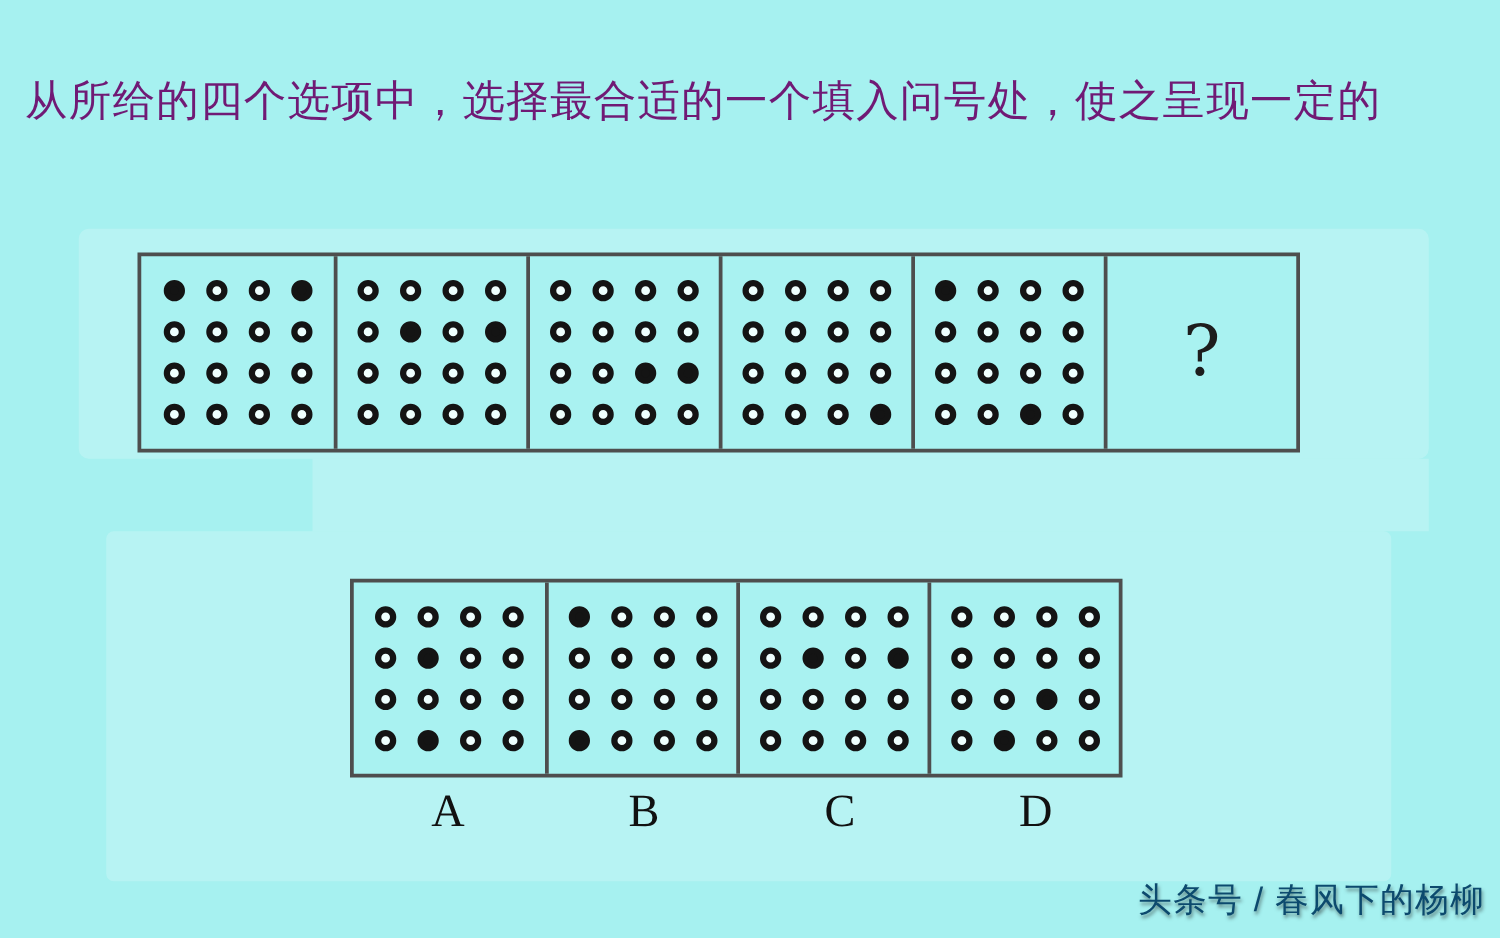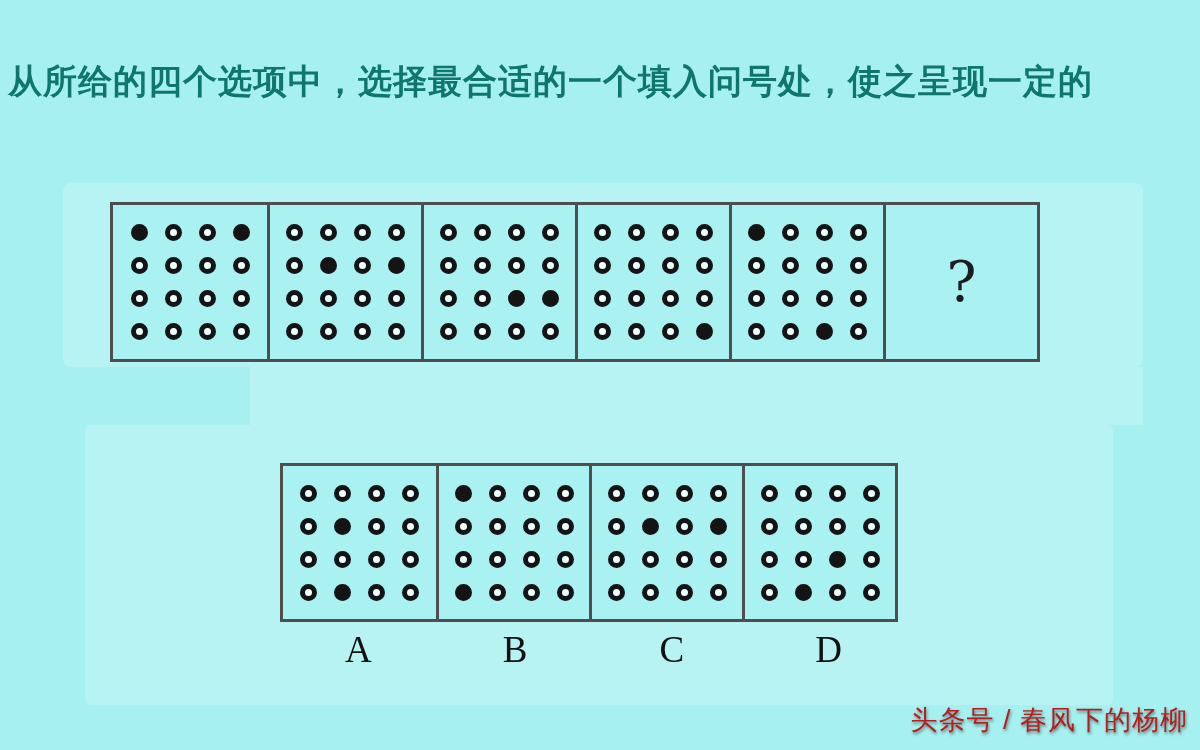--- a/index.html
+++ b/index.html
@@ -14,22 +14,22 @@
     width:1200px;height:750px;position:relative;overflow:hidden;
     background:var(--page-bg);
     font-family:"Liberation Sans",sans-serif;
   }
   .overlay{position:absolute;background:rgba(255,255,255,0.20);}
   .ov1{left:63px;top:183px;width:1080px;height:184px;border-radius:8px;}
   .ov2{left:250px;top:367px;width:893px;height:58px;}
   .ov3{left:85px;top:425px;width:1028px;height:280px;border-radius:6px;}
 
   .question{
-    position:absolute;left:8px;top:57px;
-    font-size:34px;line-height:49px;letter-spacing:1px;color:#0f766e;font-weight:bold;
+    position:absolute;left:20px;top:57px;
+    font-size:34px;line-height:49px;letter-spacing:1px;color:#701a75;
   }
 
   .strip{
     position:absolute;display:flex;
     border:3px solid var(--line);
     background:var(--panel-bg);
   }
   .strip-puzzle{left:110px;top:202px;}
   .strip-options{left:280px;top:463px;}
   .cell{
@@ -62,21 +62,21 @@
     position:absolute;left:280px;top:628px;width:627px;display:flex;
   }
   .labels span{
     flex:1;text-align:center;
     font-family:"Liberation Serif",serif;
     font-size:37px;color:#111;
   }
 
   .watermark{
     position:absolute;right:12px;top:702px;
-    font-size:27px;letter-spacing:1px;color:#b91c1c;
+    font-size:27px;letter-spacing:1px;color:#0c4a6e;
     text-shadow:1px 2px 3px rgba(80,110,110,0.85);
   }
 </style>
 </head>
 <body>
 
 <div class="overlay ov1"></div>
 <div class="overlay ov2"></div>
 <div class="overlay ov3"></div>
 

